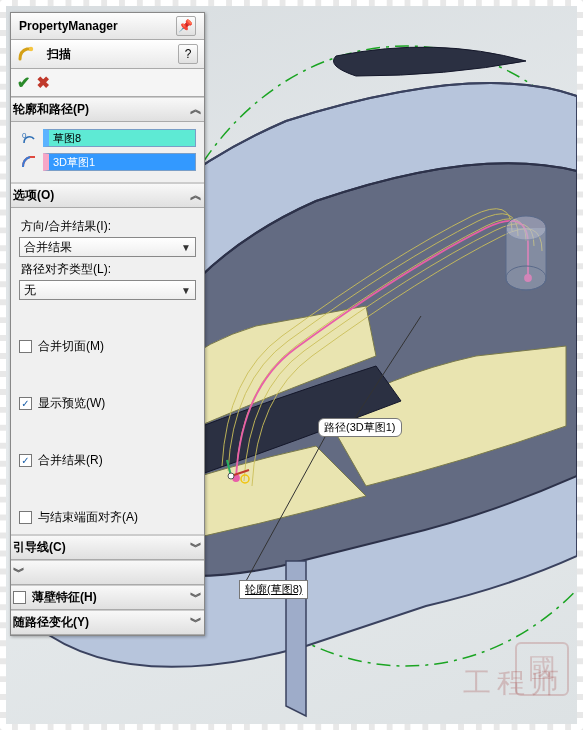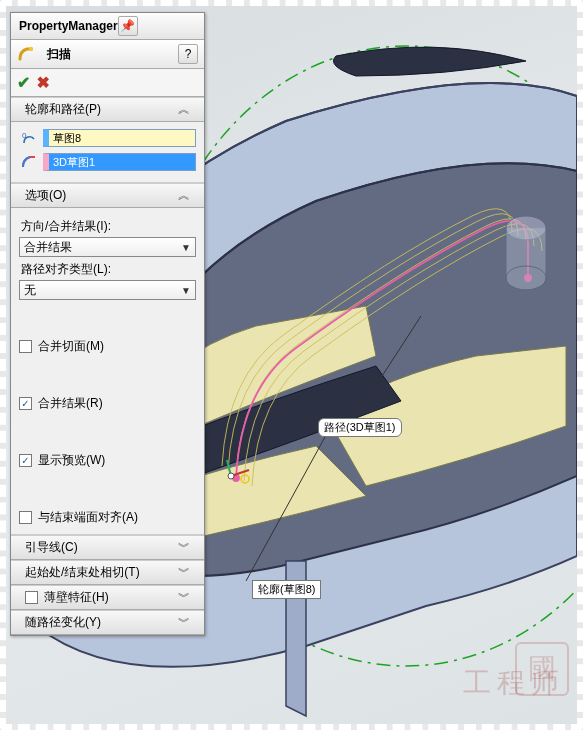--- a/index.html
+++ b/index.html
@@ -36,20 +36,22 @@
     box-shadow: 1px 1px 3px rgba(0,0,0,0.3);
     z-index: 10;
   }
   .panel-title {
     background: linear-gradient(#fdfdfd,#e5e5e5);
     border-bottom: 1px solid #aaa;
     padding: 3px 8px;
     font-weight: bold;
     display: flex;
     align-items: center;
+    justify-content: space-between;
+    gap: 30px;
   }
   .feature-header {
     background: linear-gradient(#fff,#e8e8e8);
     border-bottom: 1px solid #aaa;
     padding: 4px 6px;
     display: flex;
     align-items: center;
     justify-content: space-between;
   }
   .feature-header .left { display: flex; align-items: center; gap: 12px; }
@@ -73,22 +75,22 @@
     gap: 6px;
     border-bottom: 1px solid #aaa;
     background: #f5f5f5;
   }
   .ok-btn { color: #2a8a2a; font-size: 16px; font-weight: bold; cursor: pointer; }
   .cancel-btn { color: #c0392b; font-size: 16px; font-weight: bold; cursor: pointer; }
   .section-header {
     background: linear-gradient(#f8f8f8,#e0e0e0);
     border-top: 1px solid #ccc;
     border-bottom: 1px solid #aaa;
-    padding: 3px 14px;
-    font-weight: normal;
+    padding: 3px 2px;
+    font-weight: bold;
     display: flex;
     justify-content: space-between;
     align-items: center;
     cursor: pointer;
   }
   .chevron { font-size: 12px; color: #666; }
   .section-body {
     padding: 6px 8px;
     background: #f0f0f0;
     border-bottom: 1px solid #ccc;
@@ -104,21 +106,21 @@
     display: inline-flex;
     align-items: center; justify-content: center;
   }
   .slot-box {
     flex: 1;
     height: 18px;
     border: 1px solid #7a9ec7;
     display: flex; align-items: center;
     padding: 0 4px;
     font-size: 11px;
-    background: #fef9c3;
+    background: #5eead4;
   }
   .slot-box.blue-strip { border-left: 6px solid #5bb3ff; }
   .slot-box.pink-strip { border-left: 6px solid #f7a7c7; }
   .slot-box.selected { background: #3399ff; color: #fff; }
   .label { display: block; margin: 4px 0 2px 2px; }
   .dropdown {
     width: 100%;
     height: 20px;
     border: 1px solid #888;
     background: linear-gradient(#fff,#eee);
@@ -220,21 +222,21 @@
       <circle cx="14" cy="3" r="4" fill="none" stroke="#f1c40f" stroke-width="1.5"></circle>
     </g>
 
     <line x1="325" y1="420" x2="240" y2="575" stroke="#333" stroke-width="1"></line>
     <line x1="415" y1="310" x2="345" y2="418" stroke="#333" stroke-width="1"></line>
 
     <path d="M330 50 Q430 30 520 55 Q440 70 350 70 Q320 60 330 50 Z" fill="#2b3042" stroke="#14172a"></path>
   </svg>
 
   <div class="callout" style="left:312px; top:412px;border-radius:6px;">路径(3D草图1)</div>
-  <div class="callout" style="left:246px; top:574px;">轮廓(草图8)</div>
+  <div class="callout" style="left:233px; top:574px;text-decoration:underline;">轮廓(草图8)</div>
 </div>
 
 <div class="panel">
   <div class="panel-title">
     <span>PropertyManager</span>
     <span class="pin-btn">📌</span>
   </div>
 
   <div class="feature-header">
     <div class="left">
@@ -294,39 +296,38 @@
       <span>无</span>
       <span class="arrow">▼</span>
     </div>
 
     <div class="checkbox-row">
       <span class="checkbox"></span>
       <span>合并切面(M)</span>
     </div>
     <div class="checkbox-row">
       <span class="checkbox checked"></span>
-      <span>合并结果(R)</span>
+      <span>显示预览(W)</span>
     </div>
     <div class="checkbox-row">
       <span class="checkbox checked"></span>
-      <span>显示预览(W)</span>
+      <span>合并结果(R)</span>
     </div>
     <div class="checkbox-row">
       <span class="checkbox"></span>
       <span>与结束端面对齐(A)</span>
     </div>
   </div>
 
   <div class="section-header">
     <span>引导线(C)</span>
     <span class="chevron">︾</span>
   </div>
 
   <div class="section-header">
-    <span>起始处/结束处相切(T)</span>
     <span class="chevron">︾</span>
   </div>
 
   <div class="section-header">
     <span style="display:flex;align-items:center;gap:6px;">
       <span class="checkbox"></span>
       <span>薄壁特征(H)</span>
     </span>
     <span class="chevron">︾</span>
   </div>

